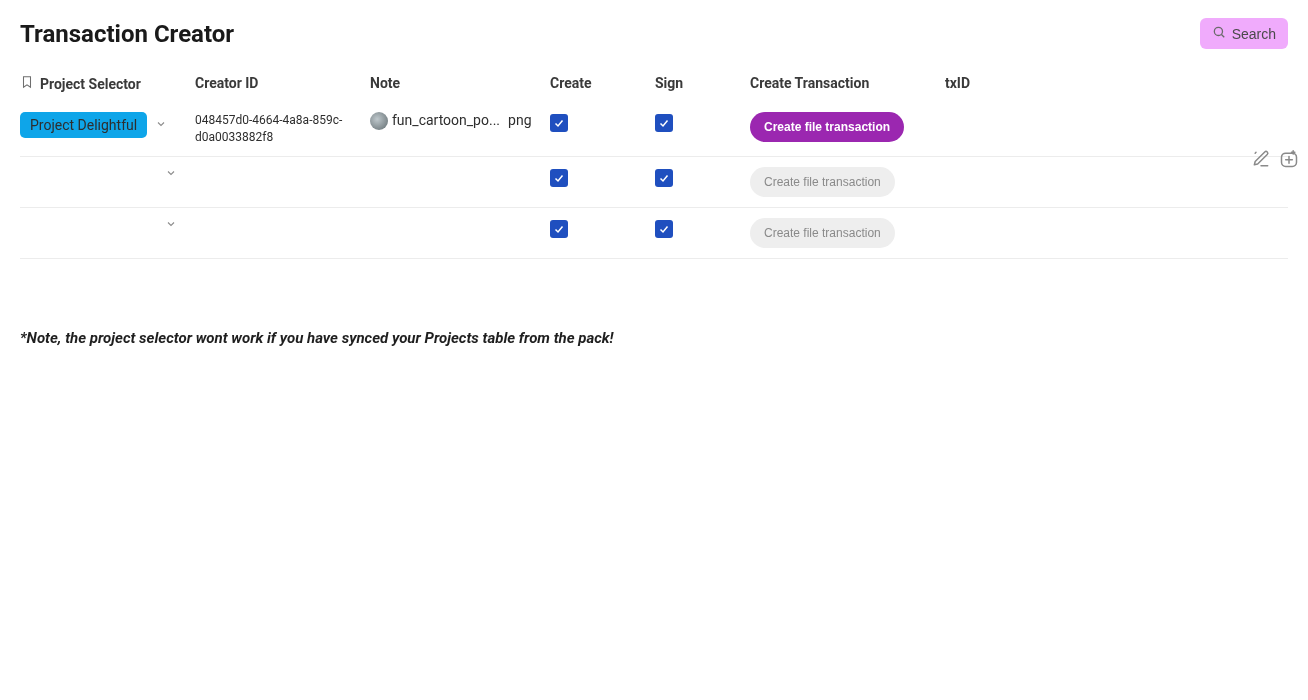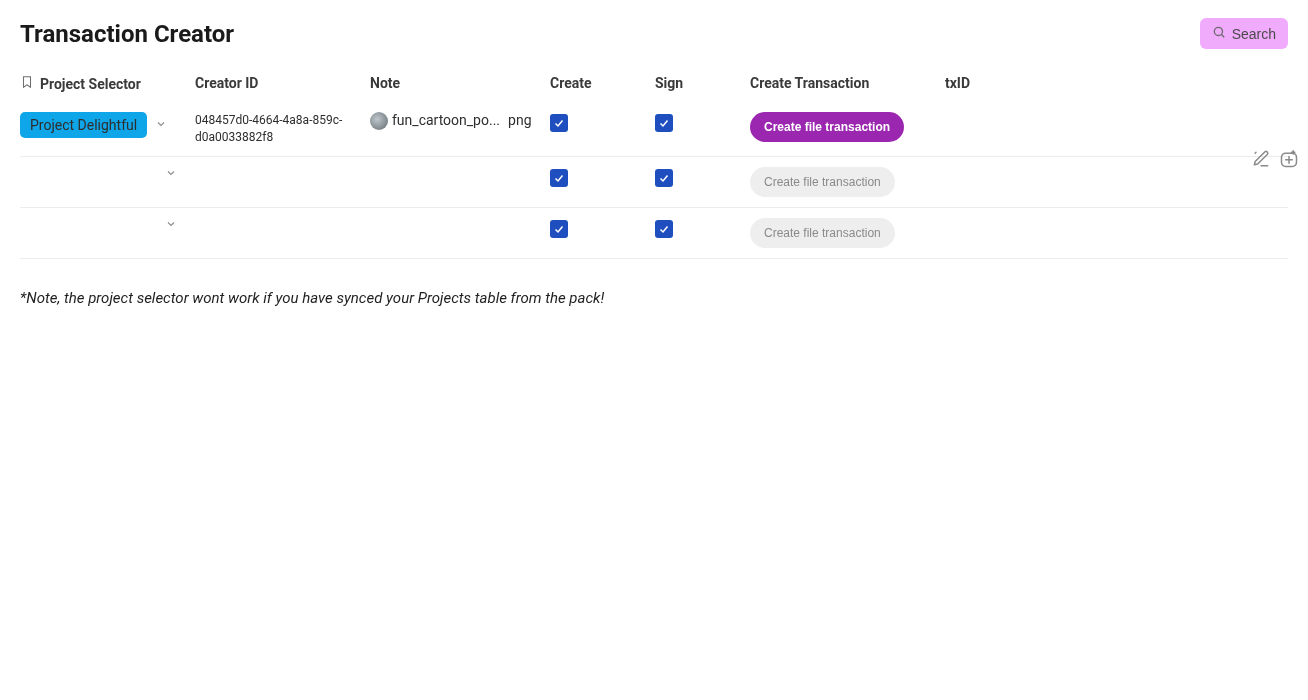--- a/index.html
+++ b/index.html
@@ -141,24 +141,24 @@
     color: #fff;
   }
   .cta-disabled {
     background: #eeeeee;
     color: #8a8a8a;
     font-weight: 500;
     cursor: default;
   }
 
   .note {
-    margin-top: 30px;
+    margin-top: 70px;
     font-size: 15px;
     font-style: italic;
-    font-weight: 400;
+    font-weight: 700;
     color: #1f1f1f;
   }
 
   .side-actions {
     position: absolute;
     right: 8px;
     top: 148px;
     display: flex;
     flex-direction: row;
     gap: 6px;

